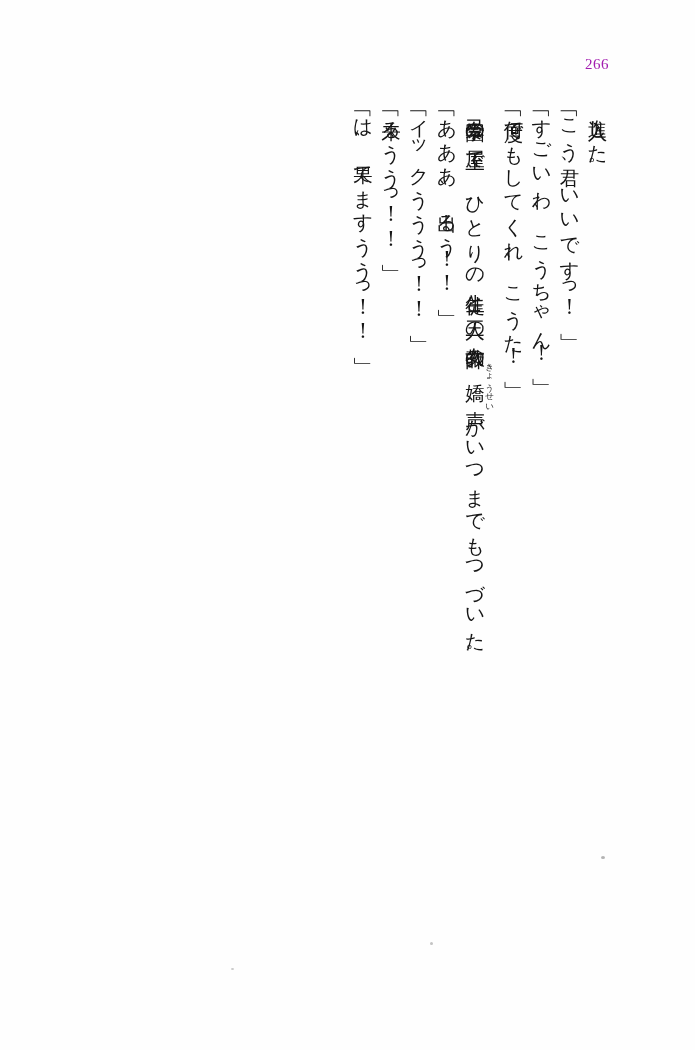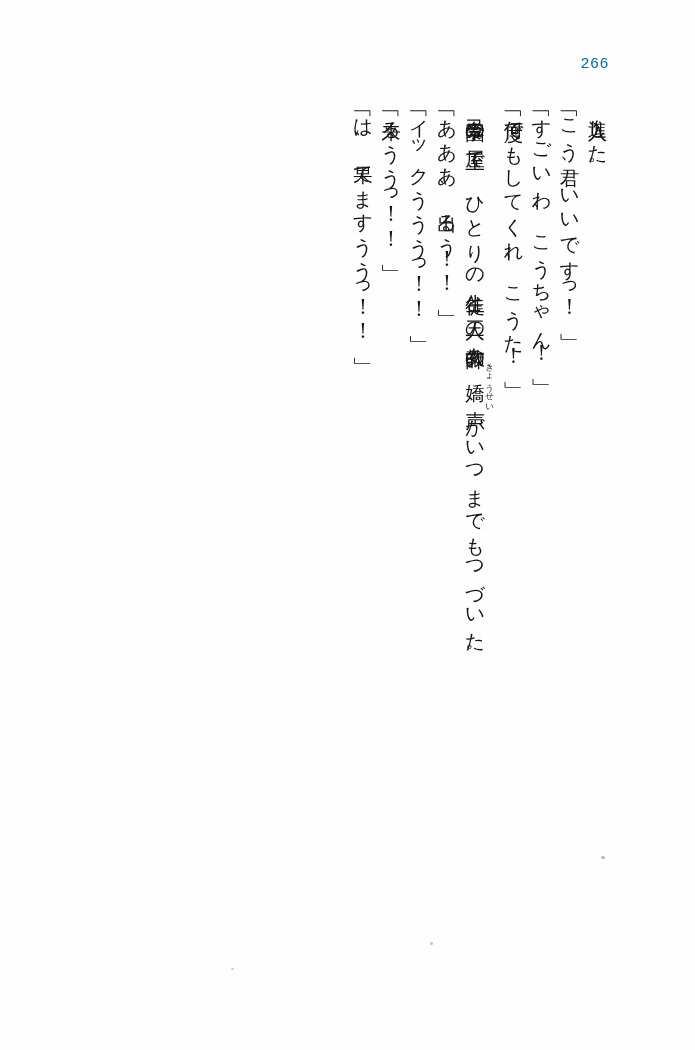--- a/index.html
+++ b/index.html
@@ -22,22 +22,22 @@
     background: #fefefe;
   }
 
   
   .page-number {
     position: absolute;
     top: 56px;
     right: 86px;
     font-size: 15px;
     letter-spacing: 0.5px;
-    color: #0369a1;
-    font-family: Liberation Mono, monospace;
+    color: #a21caf;
+    font-family: Liberation Serif, serif;
     text-align: center;
   }
 
   
   .vtext {
     position: absolute;
     top: 104px;
     right: 88px;
     height: 820px;
     display: flex;

